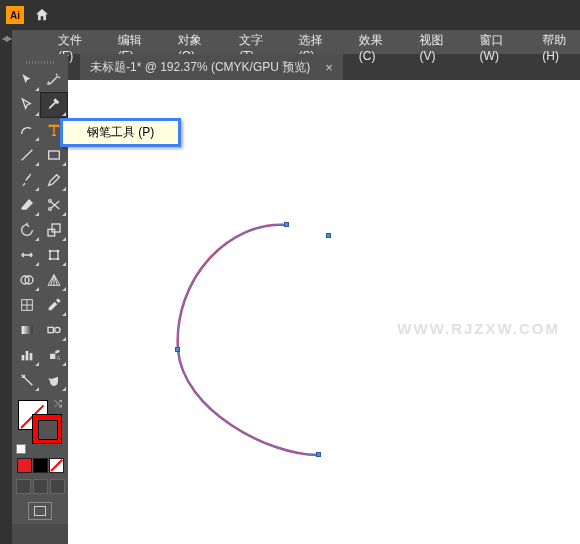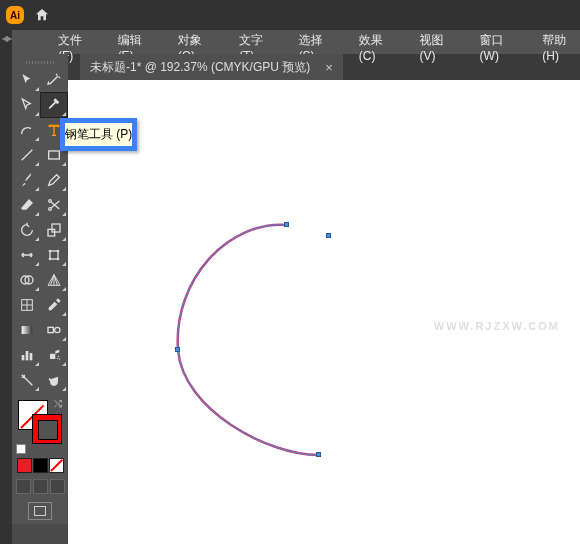--- a/index.html
+++ b/index.html
@@ -1,18 +1,18 @@
 <!DOCTYPE html>
 <html><head>
 <meta charset="utf-8">
 <style>
 *{margin:0;padding:0;box-sizing:border-box;font-family:"Microsoft YaHei",sans-serif;user-select:none}
 body{width:580px;height:544px;background:#4a4a4a;overflow:hidden;position:relative}
 .titlebar{height:30px;background:#323232;display:flex;align-items:center;padding:0 6px;gap:10px}
-.ai-logo{width:18px;height:18px;background:#ff9a00;border-radius:6px;display:flex;align-items:center;justify-content:center;font-size:10px;font-weight:bold;color:#330000}
+.ai-logo{width:18px;height:18px;background:#ff9a00;border-radius:0;display:flex;align-items:center;justify-content:center;font-size:10px;font-weight:bold;color:#330000}
 .home-icon{width:16px;height:16px;color:#e0e0e0}
 .menubar{height:24px;background:#535353;display:flex;align-items:flex-start;padding-left:52px;gap:17px}
 .menu-item{color:#e8e8e8;font-size:12px;padding:2px 6px;cursor:default}
 .tab-strip{height:26px;background:#3a3a3a;display:flex;align-items:center;padding-left:80px}
 .doc-tab{background:#4f4f4f;color:#ddd;font-size:12px;padding:4px 10px;display:flex;align-items:center;gap:15px;height:100%}
 .tab-close{color:#ccc;font-size:13px;cursor:default}
 .left-gutter{position:absolute;left:0;top:30px;width:12px;height:514px;background:#323232;display:flex;justify-content:center;padding-top:4px}
 .collapse-arrows{color:#888;font-size:8px;letter-spacing:-2px}
 .tool-panel{position:absolute;left:12px;top:54px;width:56px;background:#535353;padding:4px 2px;display:flex;flex-direction:column;align-items:center}
 .panel-grip{width:48px;height:8px;display:flex;justify-content:center;align-items:center;margin-bottom:2px}
@@ -31,22 +31,22 @@
 .tiny-sw.a{background:#fff}
 .swap-arr{position:absolute;right:2px;top:0;color:#ccc;font-size:10px}
 .mode-row{display:flex;gap:1px;margin-top:4px}
 .mode-sw{width:15px;height:15px;border:1px solid #222}
 .draw-modes{display:flex;gap:2px;margin-top:6px}
 .draw-mode{width:15px;height:15px;border:1px solid #666;background:#444}
 .screen-btn{width:24px;height:18px;border:1px solid #888;margin-top:8px;background:#535353;display:flex;align-items:center;justify-content:center}
 .screen-btn::after{content:"";width:10px;height:8px;border:1px solid #ccc}
 .canvas-area{position:absolute;left:68px;top:80px;right:0;bottom:0;background:#fff}
 .watermark{position:absolute;right:20px;top:240px;color:#ddd;font-size:26px;font-weight:bold;font-style:italic;line-height:1.2;text-align:right}
-.watermark .sub{font-size:11px;letter-spacing:2px;font-style:normal;color:#e0e0e0}
-.tooltip{position:absolute;left:60px;top:118px;background:#ffffe1;border:5px solid #3b82f6;padding:3px 0;font-size:12px;color:#000;box-shadow:2px 2px 3px rgba(0,0,0,.3);z-index:10}
+.watermark .sub{font-size:15px;letter-spacing:2px;font-style:normal;color:#e0e0e0}
+.tooltip{position:absolute;left:60px;top:118px;background:#ffffe1;border:3px solid #3b82f6;padding:3px 24px;font-size:12px;color:#000;box-shadow:2px 2px 3px rgba(0,0,0,.3);z-index:10}
 .bezier{position:absolute;left:100px;top:130px}
 .anchor{width:5px;height:5px;background:#4a90d9;border:1px solid #2a5a9a;position:absolute}
 </style>
 </head>
 <body>
 
 <div class="titlebar">
   <div class="ai-logo">Ai</div>
   <svg class="home-icon" viewBox="0 0 24 24" fill="#ddd">
       <path d="M12 3l9 8h-3v9h-4v-6h-4v6H6v-9H3z"></path>

